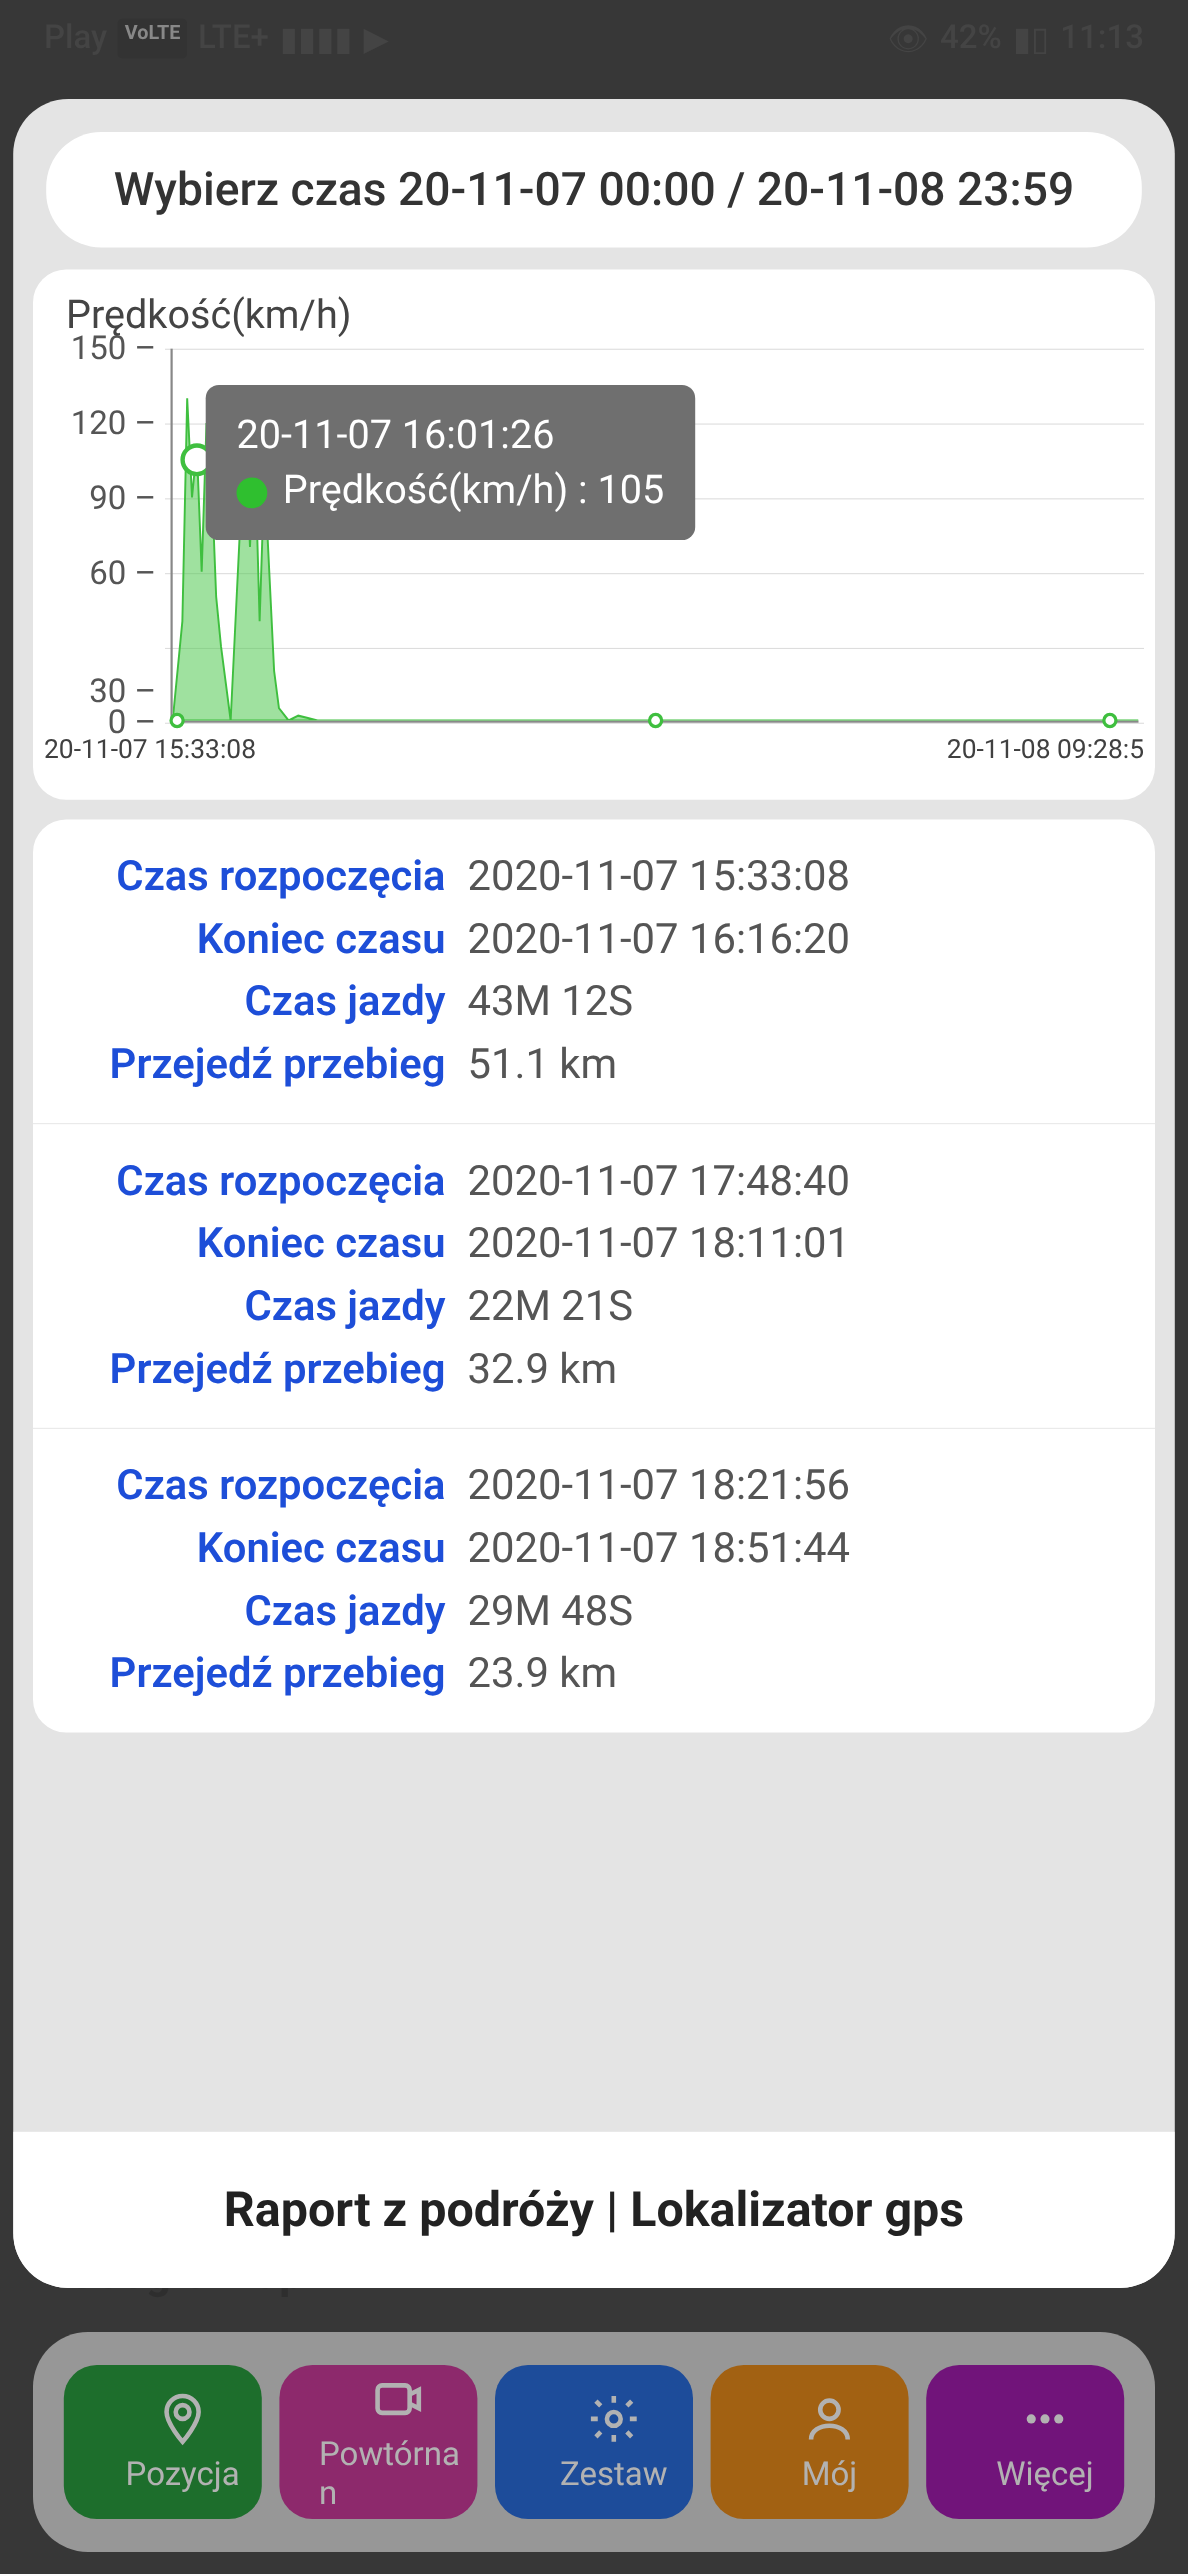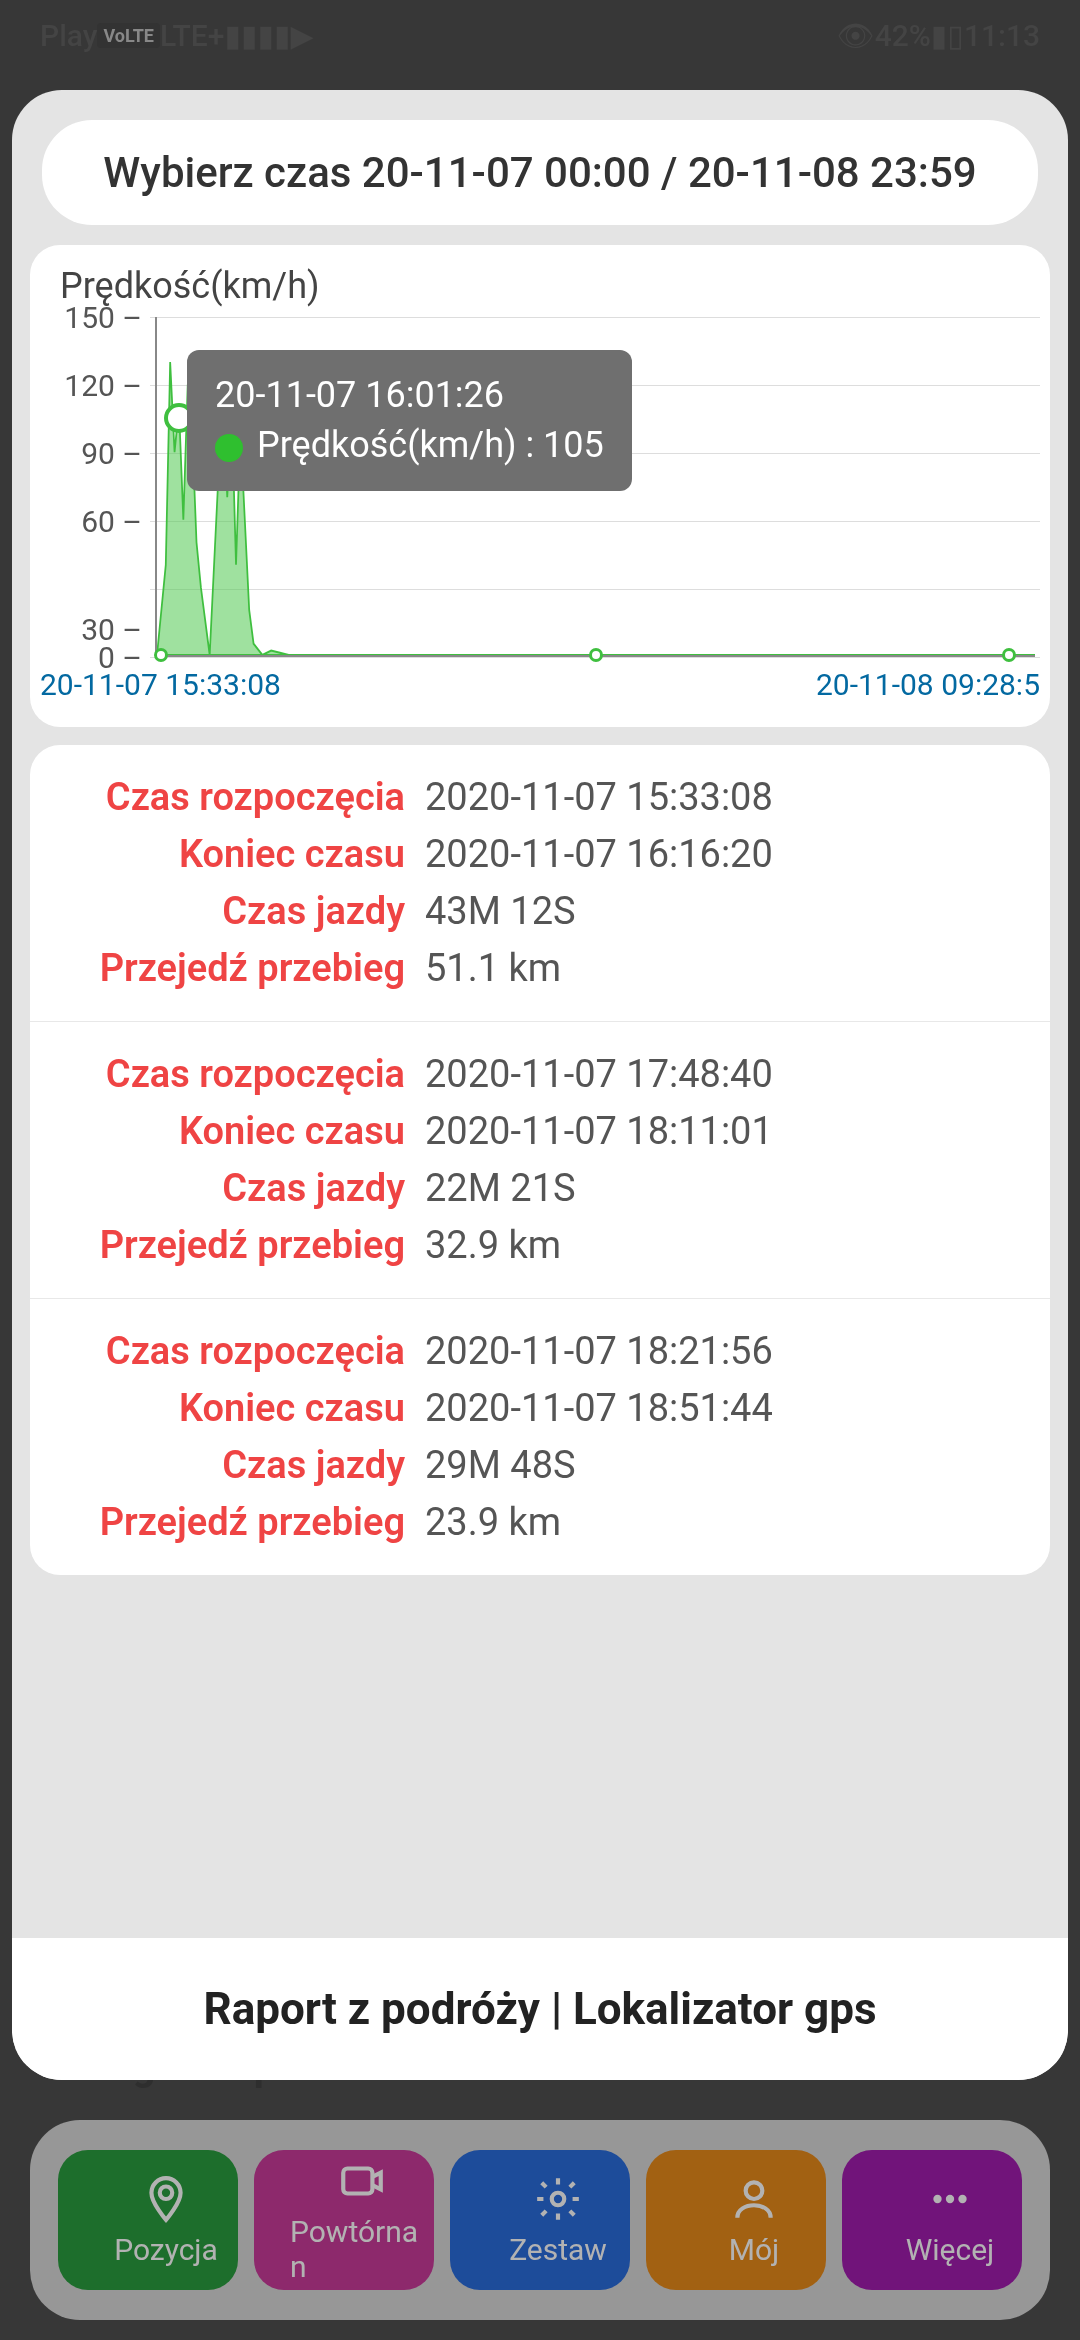--- a/index.html
+++ b/index.html
@@ -1,21 +1,21 @@
 <!DOCTYPE html>
 <html><head>
 <meta charset="utf-8">
 <style>
 * { box-sizing: border-box; margin: 0; padding: 0; }
 html, body { width: 1080px; height: 2340px; overflow: hidden; font-family: -apple-system, Roboto, Arial, sans-serif; }
 body { background: #2a2a2a; position: relative; }
 
 
 .statusbar { position: absolute; top: 0; left: 0; right: 0; height: 70px; display: flex; align-items: center; justify-content: space-between; padding: 0 40px; color: #444; font-size: 30px; font-weight: 500; }
-.sb-left, .sb-right { display: flex; align-items: center; }
+.sb-left, .sb-right { display: flex; gap: 10px; }
 .volte { background: #333; color: #888; font-size: 18px; font-weight: 700; padding: 2px 6px; border-radius: 4px; }
 
 
 .bg-map { position: absolute; inset: 0; background: #888; opacity: 0.15; }
 
 
 .bottomnav { position: absolute; left: 30px; right: 30px; bottom: 20px; height: 200px; background: rgba(240,240,240,0.85); border-radius: 50px; display: flex; align-items: center; justify-content: space-around; padding: 0 20px; filter: brightness(0.7); }
 .nav-btn { width: 180px; height: 140px; border-radius: 30px; display: flex; flex-direction: column; align-items: center; justify-content: center; color: #fff; font-size: 30px; gap: 8px; padding-left: 36px; }
 .nav-btn svg { width: 50px; height: 50px; }
 .nav-green { background: #2a9d3f; }
@@ -30,34 +30,34 @@
 .date-header { margin: 30px 30px 20px 30px; background: #fff; border-radius: 50px; padding: 28px 20px; text-align: center; font-size: 42px; color: #333; font-weight: 500; }
 .chart-card { margin: 0 18px 18px 18px; background: #fff; border-radius: 30px; padding: 10px 0 10px 0; }
 .chart-title { font-size: 36px; color: #444; padding: 10px 30px; }
 .chart-area { position: relative; height: 400px; margin: 0 10px; }
 
 
 .plot { position: relative; width: 100%; height: 100%; }
 .yaxis { position: absolute; left: 0; top: 0; bottom: 60px; width: 110px; }
 .ytick { position: absolute; right: 8px; font-size: 30px; color: #555; transform: translateY(-50%); }
 .ytick-line { position: absolute; left: 110px; right: 0; height: 1px; background: #ddd; }
-.xaxis { position: absolute; left: 0; right: 0; bottom: 0; height: 50px; display: flex; justify-content: space-between; font-size: 30px; color: #0369a1; padding: 0 0px; }
+.xaxis { position: absolute; left: 0; right: 0; bottom: 0; height: 50px; display: flex; justify-content: space-between; font-size: 24px; color: #404040; padding: 0 0px; }
 .plotarea { position: absolute; left: 115px; right: 5px; top: 0; bottom: 60px; border-left: 2px solid #888; border-bottom: 2px solid #888; overflow: visible; }
 .area-fill { position: absolute; left: 0; top: 0; width: 100%; height: 100%; }
 .marker { position: absolute; width: 30px; height: 30px; border: 4px solid #3fbf3f; background: #fff; border-radius: 50%; transform: translate(-50%, -50%); }
 .marker.small { width: 14px; height: 14px; border-width: 3px; }
 .tooltip { position: absolute; left: 175px; top: 260px; background: #6f6f6f; color: #fff; border-radius: 12px; padding: 20px 28px; font-size: 36px; line-height: 1.4; }
 .tooltip .dot { display: inline-block; width: 28px; height: 28px; background: #2fbf2f; border-radius: 50%; margin-right: 14px; vertical-align: middle; }
 
 
 .trips-card { margin: 0 18px; background: #fff; border-radius: 30px; }
 .trip { padding: 24px 30px; border-bottom: 1px solid #e8e8e8; }
 .trip:last-child { border-bottom: none; }
 .trip-row { display: flex; line-height: 1.5; font-size: 38px; }
-.trip-label { width: 365px; text-align: right; color: #ef4444; font-weight: 600; padding-right: 20px; }
+.trip-label { width: 365px; text-align: right; color: #1d4ed8; font-weight: 600; padding-right: 20px; }
 .trip-value { color: #555; }
 
 
 .footer { position: absolute; left: 0; right: 0; bottom: 0; background: #fff; padding: 45px 20px; text-align: center; font-size: 44px; font-weight: 700; color: #222; }
 
 </style>
 </head>
 <body>
 
 <div class="bg-map"></div>

